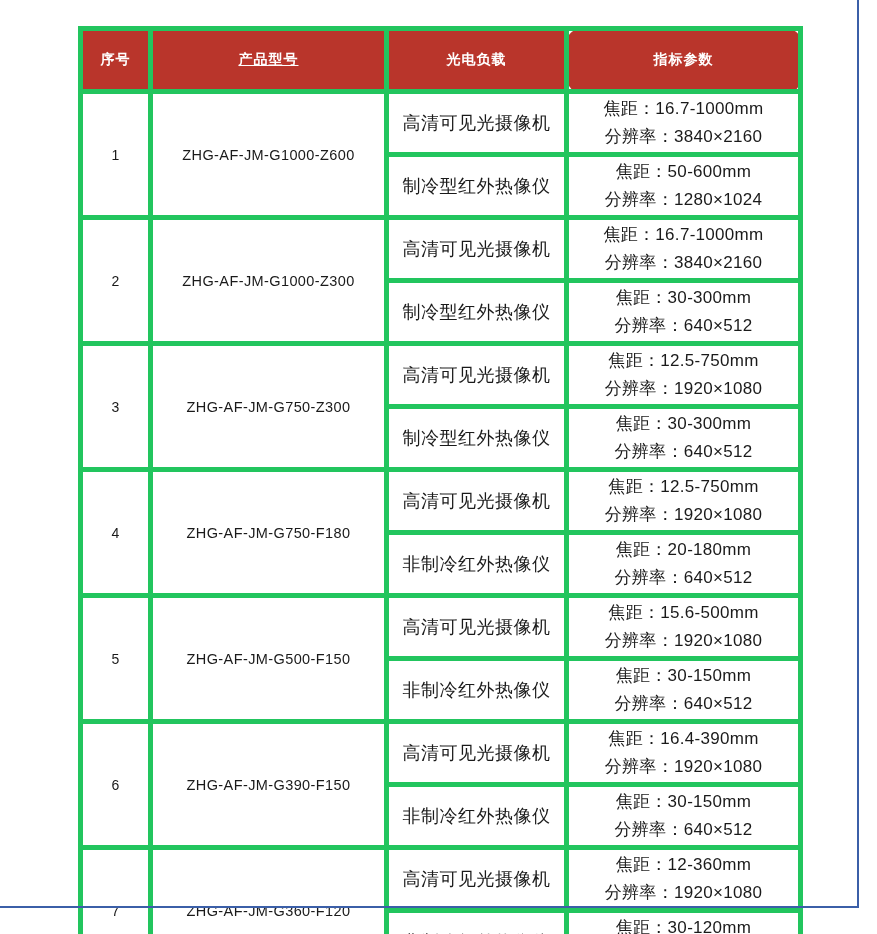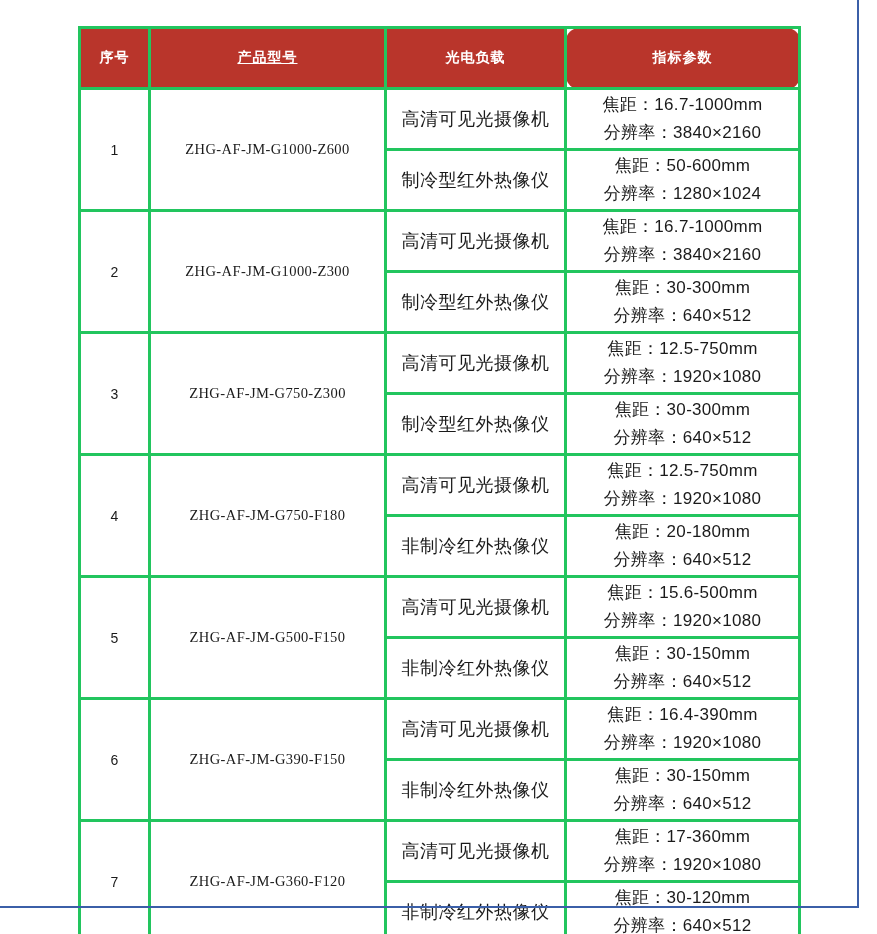--- a/index.html
+++ b/index.html
@@ -27,21 +27,21 @@
     top: 26px;
     width: 722px;
   }
   table.spec {
     border-collapse: collapse;
     width: 722px;
     table-layout: fixed;
     background: #ffffff;
   }
   table.spec th, table.spec td {
-    border: 3px solid #22c55e;
+    border: 5px solid #22c55e;
     text-align: center;
     vertical-align: middle;
     padding: 0;
   }
   thead th {
     background: #b9352b;
     color: #ffffff;
     font-size: 14px;
     font-weight: bold;
     height: 58px;
@@ -54,21 +54,21 @@
   .col-param { width: 234px; border-radius: 13px; }
 
   td.idx {
     font-size: 14px;
     color: #1a1a1a;
   }
   td.model {
     font-size: 14.5px;
     color: #1a1a1a;
     letter-spacing: 0.4px;
-    font-family: Liberation Serif, serif;
+    font-family: Liberation Sans, sans-serif;
   }
   td.load {
     font-size: 18px;
     color: #1a1a1a;
     height: 58px;
     letter-spacing: 0.5px;
   }
   td.param {
     font-size: 17px;
     color: #1a1a1a;
@@ -213,21 +213,21 @@
             <td class="param">
               <span class="pline">焦距：30-150mm</span>
               <span class="pline">分辨率：640×512</span>
             </td>
           </tr>
           <tr>
             <td class="idx" rowspan="2">7</td>
             <td class="model" rowspan="2">ZHG-AF-JM-G360-F120</td>
             <td class="load">高清可见光摄像机</td>
             <td class="param">
-              <span class="pline">焦距：17-360mm</span>
+              <span class="pline">焦距：12-360mm</span>
               <span class="pline">分辨率：1920×1080</span>
             </td>
           </tr>
           <tr>
             <td class="load">非制冷红外热像仪</td>
             <td class="param">
               <span class="pline">焦距：30-120mm</span>
               <span class="pline">分辨率：640×512</span>
             </td>
           </tr>

